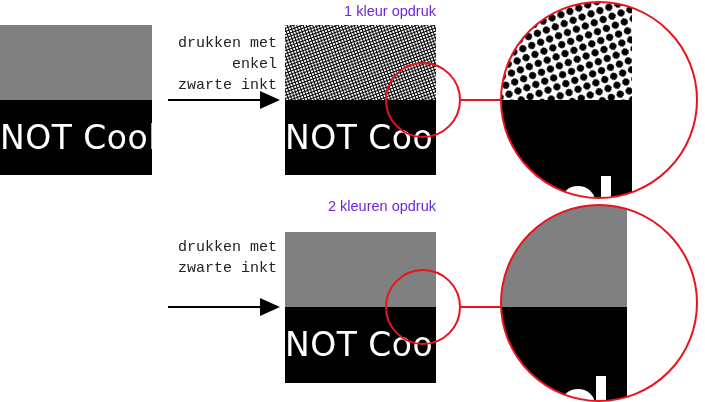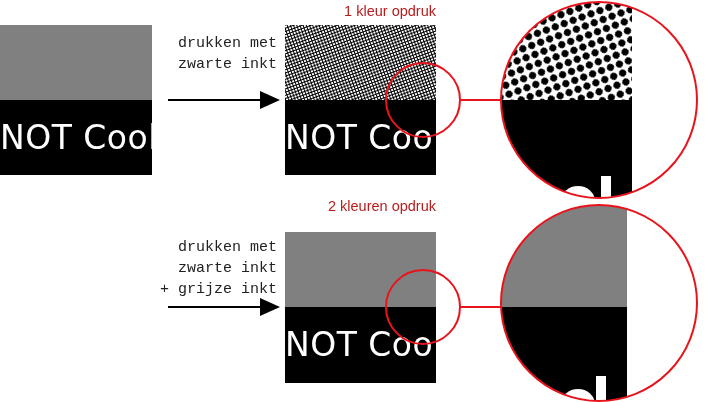--- a/index.html
+++ b/index.html
@@ -8,34 +8,35 @@
   .box{position:absolute;overflow:hidden;}
   .grey{position:absolute;left:0;top:0;width:100%;background:#808080;}
   .halftone-wrap{position:absolute;left:0;top:0;width:100%;overflow:hidden;}
   .halftone-rot{position:absolute;left:-50%;top:-50%;width:200%;height:200%;transform:rotate(-20deg);
     background-color:#fff;
     background-image:radial-gradient(circle at 50% 50%, #000 0 1.05px, transparent 1.4px);
     background-size:3px 3px;}
   .black{position:absolute;left:0;width:100%;background:#000;}
   .logo{position:absolute;left:0;width:100%;color:#fff;font-family:"DejaVu Sans","Liberation Sans",sans-serif;font-size:33px;letter-spacing:0.5px;text-align:center;white-space:nowrap;}
   .label{position:absolute;color:#222;font-family:Liberation Mono, monospace;font-size:15px;line-height:21px;text-align:right;white-space:nowrap;}
-  .caption{position:absolute;color:#b91c1c;font-family:"Liberation Sans","DejaVu Sans",sans-serif;font-size:14.5px;white-space:nowrap;text-align:right;}
+  .caption{position:absolute;color:#6d28d9;font-family:"Liberation Sans","DejaVu Sans",sans-serif;font-size:14.5px;white-space:nowrap;text-align:right;}
   svg{position:absolute;left:0;top:0;}
 </style>
 </head>
 <body>
 
 <div class="box" style="left:0;top:25px;width:152px;height:150px;">
   <div class="grey" style="height:75px;"></div>
   <div class="black" style="top:75px;height:75px;"></div>
   <div class="logo" style="top:93px;">NOT Cool</div>
 </div>
 
 <div class="label" style="right:428px;top:33px;">
   <div>drukken met</div>
+  <div>enkel</div>
   <div>zwarte inkt</div>
 </div>
 
 <div class="caption" style="right:269px;top:3px;">1 kleur opdruk</div>
 
 <div class="box" style="left:285px;top:25px;width:151px;height:150px;">
   <div class="halftone-wrap" style="height:75px;">
     <div class="halftone-rot" style="background-size:3px 3px;"></div>
   </div>
   <div class="black" style="top:75px;height:75px;"></div>
@@ -47,21 +48,20 @@
     <div class="halftone-rot" style="background-image:radial-gradient(circle at 50% 50%, #000 0 3.3px, transparent 3.8px);background-size:9.5px 9.5px;"></div>
   </div>
   <div class="black" style="top:98px;height:98px;width:131px;"></div>
   <div class="abs" style="left:100px;top:174px;width:10px;height:30px;background:#fff;"></div>
   <div class="abs" style="left:60px;top:184px;width:34px;height:30px;border-radius:50%;background:#fff;"></div>
 </div>
 
 <div class="label" style="right:428px;top:237px;">
   <div>drukken met</div>
   <div>zwarte inkt</div>
-  <div>+ grijze inkt</div>
 </div>
 
 <div class="caption" style="right:269px;top:198px;">2 kleuren opdruk</div>
 
 <div class="box" style="left:285px;top:232px;width:151px;height:151px;">
   <div class="grey" style="height:75px;"></div>
   <div class="black" style="top:75px;height:76px;"></div>
   <div class="logo" style="top:93px;">NOT Cool</div>
 </div>
 

